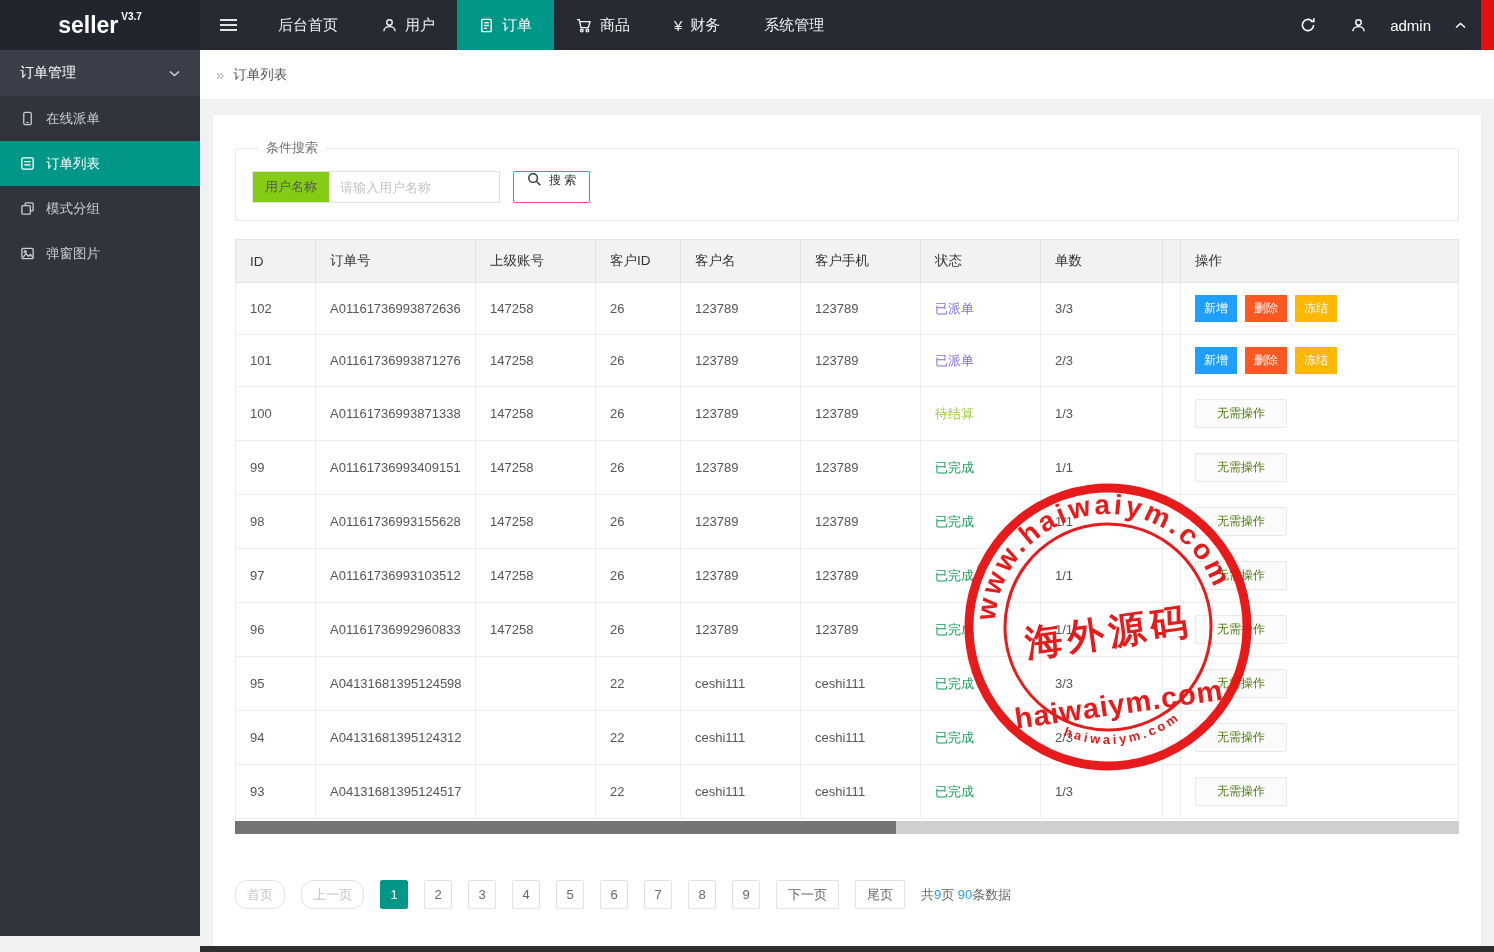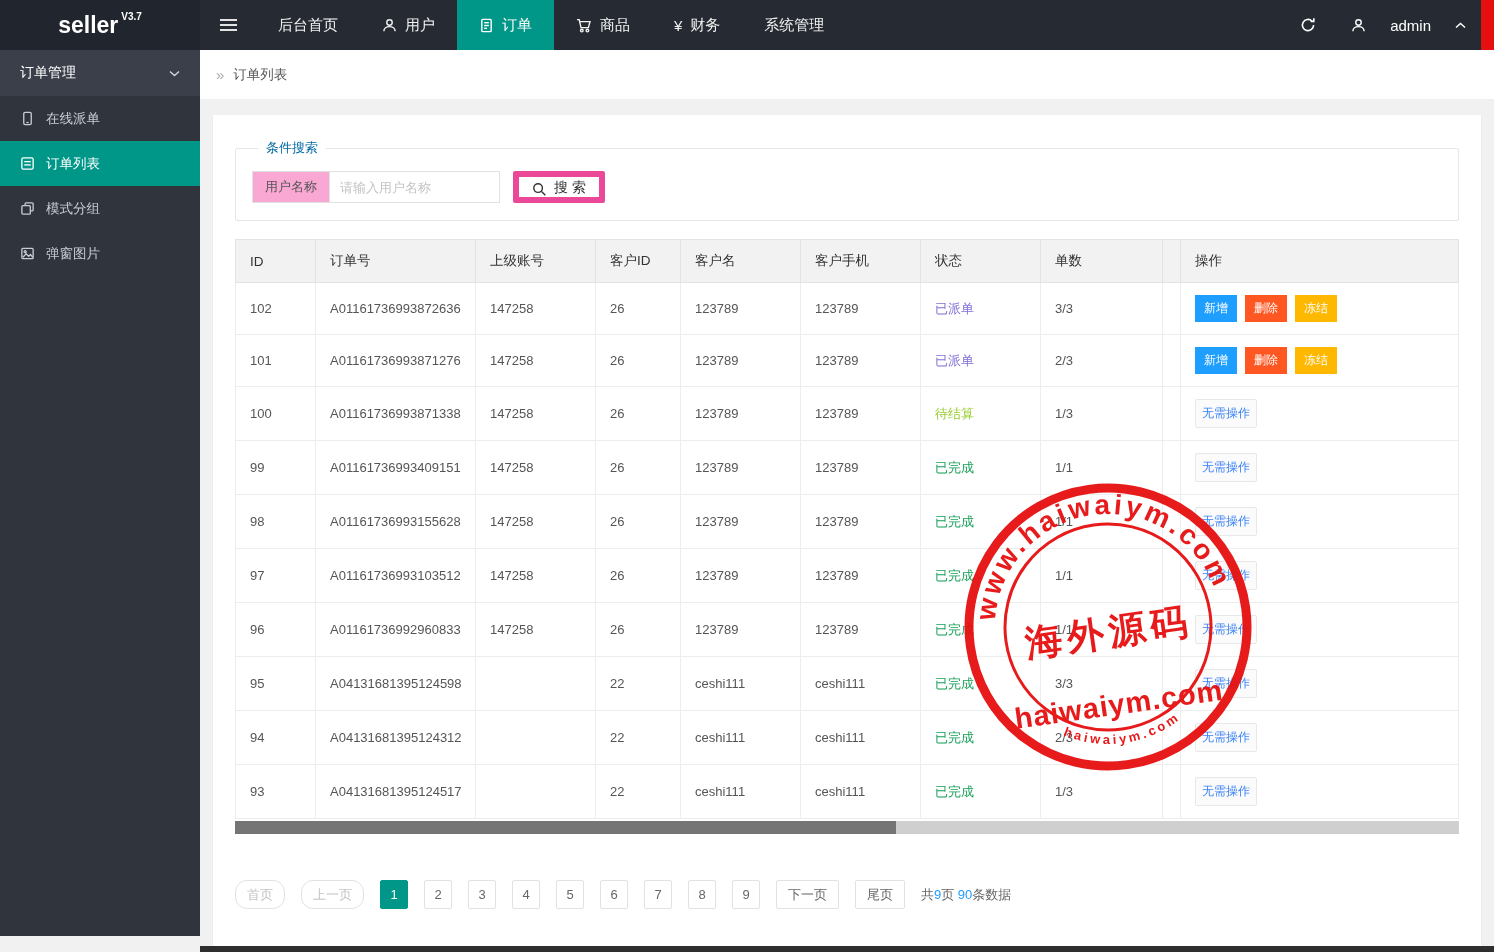--- a/index.html
+++ b/index.html
@@ -36,37 +36,37 @@
 
   
   .main { position:absolute; top:50px; left:200px; right:0; bottom:0; background:#f1f1f1; overflow:hidden; }
   .breadcrumb-bar { height:50px; background:#fff; display:flex; align-items:center; gap:9px; padding:0 16px; color:#555; font-size:13.5px; border-bottom:1px solid #efefef; }
   .breadcrumb-arrow { color:#aaa; font-size:15px; }
   .content { padding:15px 13px; }
   .card { background:#fff; padding:24px 22px 42px; box-shadow:0 1px 2px rgba(0,0,0,0.05); min-height:655px; }
 
   
   .search-fieldset { border:1px solid #e6e6e6; border-radius:2px; padding:12px 16px 17px; margin-bottom:18px; }
-  .search-fieldset legend { padding:0 8px; margin-left:6px; font-size:13px; color:#0369a1; }
+  .search-fieldset legend { padding:0 8px; margin-left:6px; font-size:13px; color:#737373; }
   .search-row { display:flex; align-items:center; margin-top:2px; }
-  .field-label { height:32px; display:flex; align-items:center; padding:8px 12px; border:1px solid #e1e1e1; background:#f9a8d4; color:#555; flex:none; font-size:13px; }
+  .field-label { height:32px; display:flex; align-items:center; padding:8px 12px; border:1px solid #e1e1e1; background:#84cc16; color:#555; flex:none; font-size:13px; }
   .search-input { width:170px; height:32px; border:1px solid #e1e1e1; border-left:none; padding:0 10px; font-size:13px; color:#333; outline:none; font-family:inherit; }
   .search-input::placeholder { color:#c4c4c4; }
-  .search-button { margin-left:13px; height:32px; padding:0 13px; display:flex; align-items:flex-end; gap:7px; background:#fff; border:6px solid #ec4899; border-radius:2px; font-size:14px; color:#333; cursor:pointer; font-family:inherit; }
+  .search-button { margin-left:13px; height:32px; padding:0 13px; display:flex; align-items:flex-start; gap:7px; background:#fff; border:1px solid #ec4899; border-radius:2px; font-size:12px; color:#333; cursor:pointer; font-family:inherit; }
 
   
   .order-table { width:100%; border-collapse:collapse; table-layout:fixed; }
   .order-table th { background:#f2f2f2; font-weight:normal; text-align:left; padding:12px 14px; border:1px solid #e3e3e3; color:#333; font-size:13.5px; white-space:nowrap; }
   .order-table td { padding:12px 14px; border:1px solid #ededed; color:#555; font-size:13px; background:#fff; white-space:nowrap; overflow:hidden; }
 
   .btn { display:inline-block; border:none; border-radius:0; color:#fff; font-size:12px; padding:5px 9px; margin-right:8px; cursor:pointer; font-family:inherit; }
   .btn-add { background:var(--blue); }
   .btn-del { background:var(--red); }
   .btn-freeze { background:var(--orange); }
-  .btn-none { display:inline-block; background:#fbfbfb; border:1px solid #e8e8e8; border-radius:2px; color:#3b82f6; font-size:12px; padding:5px 6px; cursor:not-allowed; font-family:inherit; }
+  .btn-none { display:inline-block; background:#fbfbfb; border:1px solid #e8e8e8; border-radius:2px; color:#4d7c0f; font-size:12px; padding:5px 21px; cursor:not-allowed; font-family:inherit; }
 
   
   .hscroll-track { height:13px; background:#cfcfcf; margin-top:2px; position:relative; }
   .hscroll-thumb { position:absolute; left:0; top:0; height:100%; width:54%; background:#757575; }
 
   
   .pagination { margin-top:46px; display:flex; align-items:center; }
   .pagination-buttons { display:flex; align-items:center; gap:16px; }
   .page-btn { min-width:28px; height:29px; padding:0 11px; border:1px solid #e2e2e2; border-radius:2px; background:#fff; color:#666; font-size:13px; display:flex; align-items:center; justify-content:center; cursor:pointer; font-family:inherit; }
   .page-btn.num { padding:0; width:27px; }

